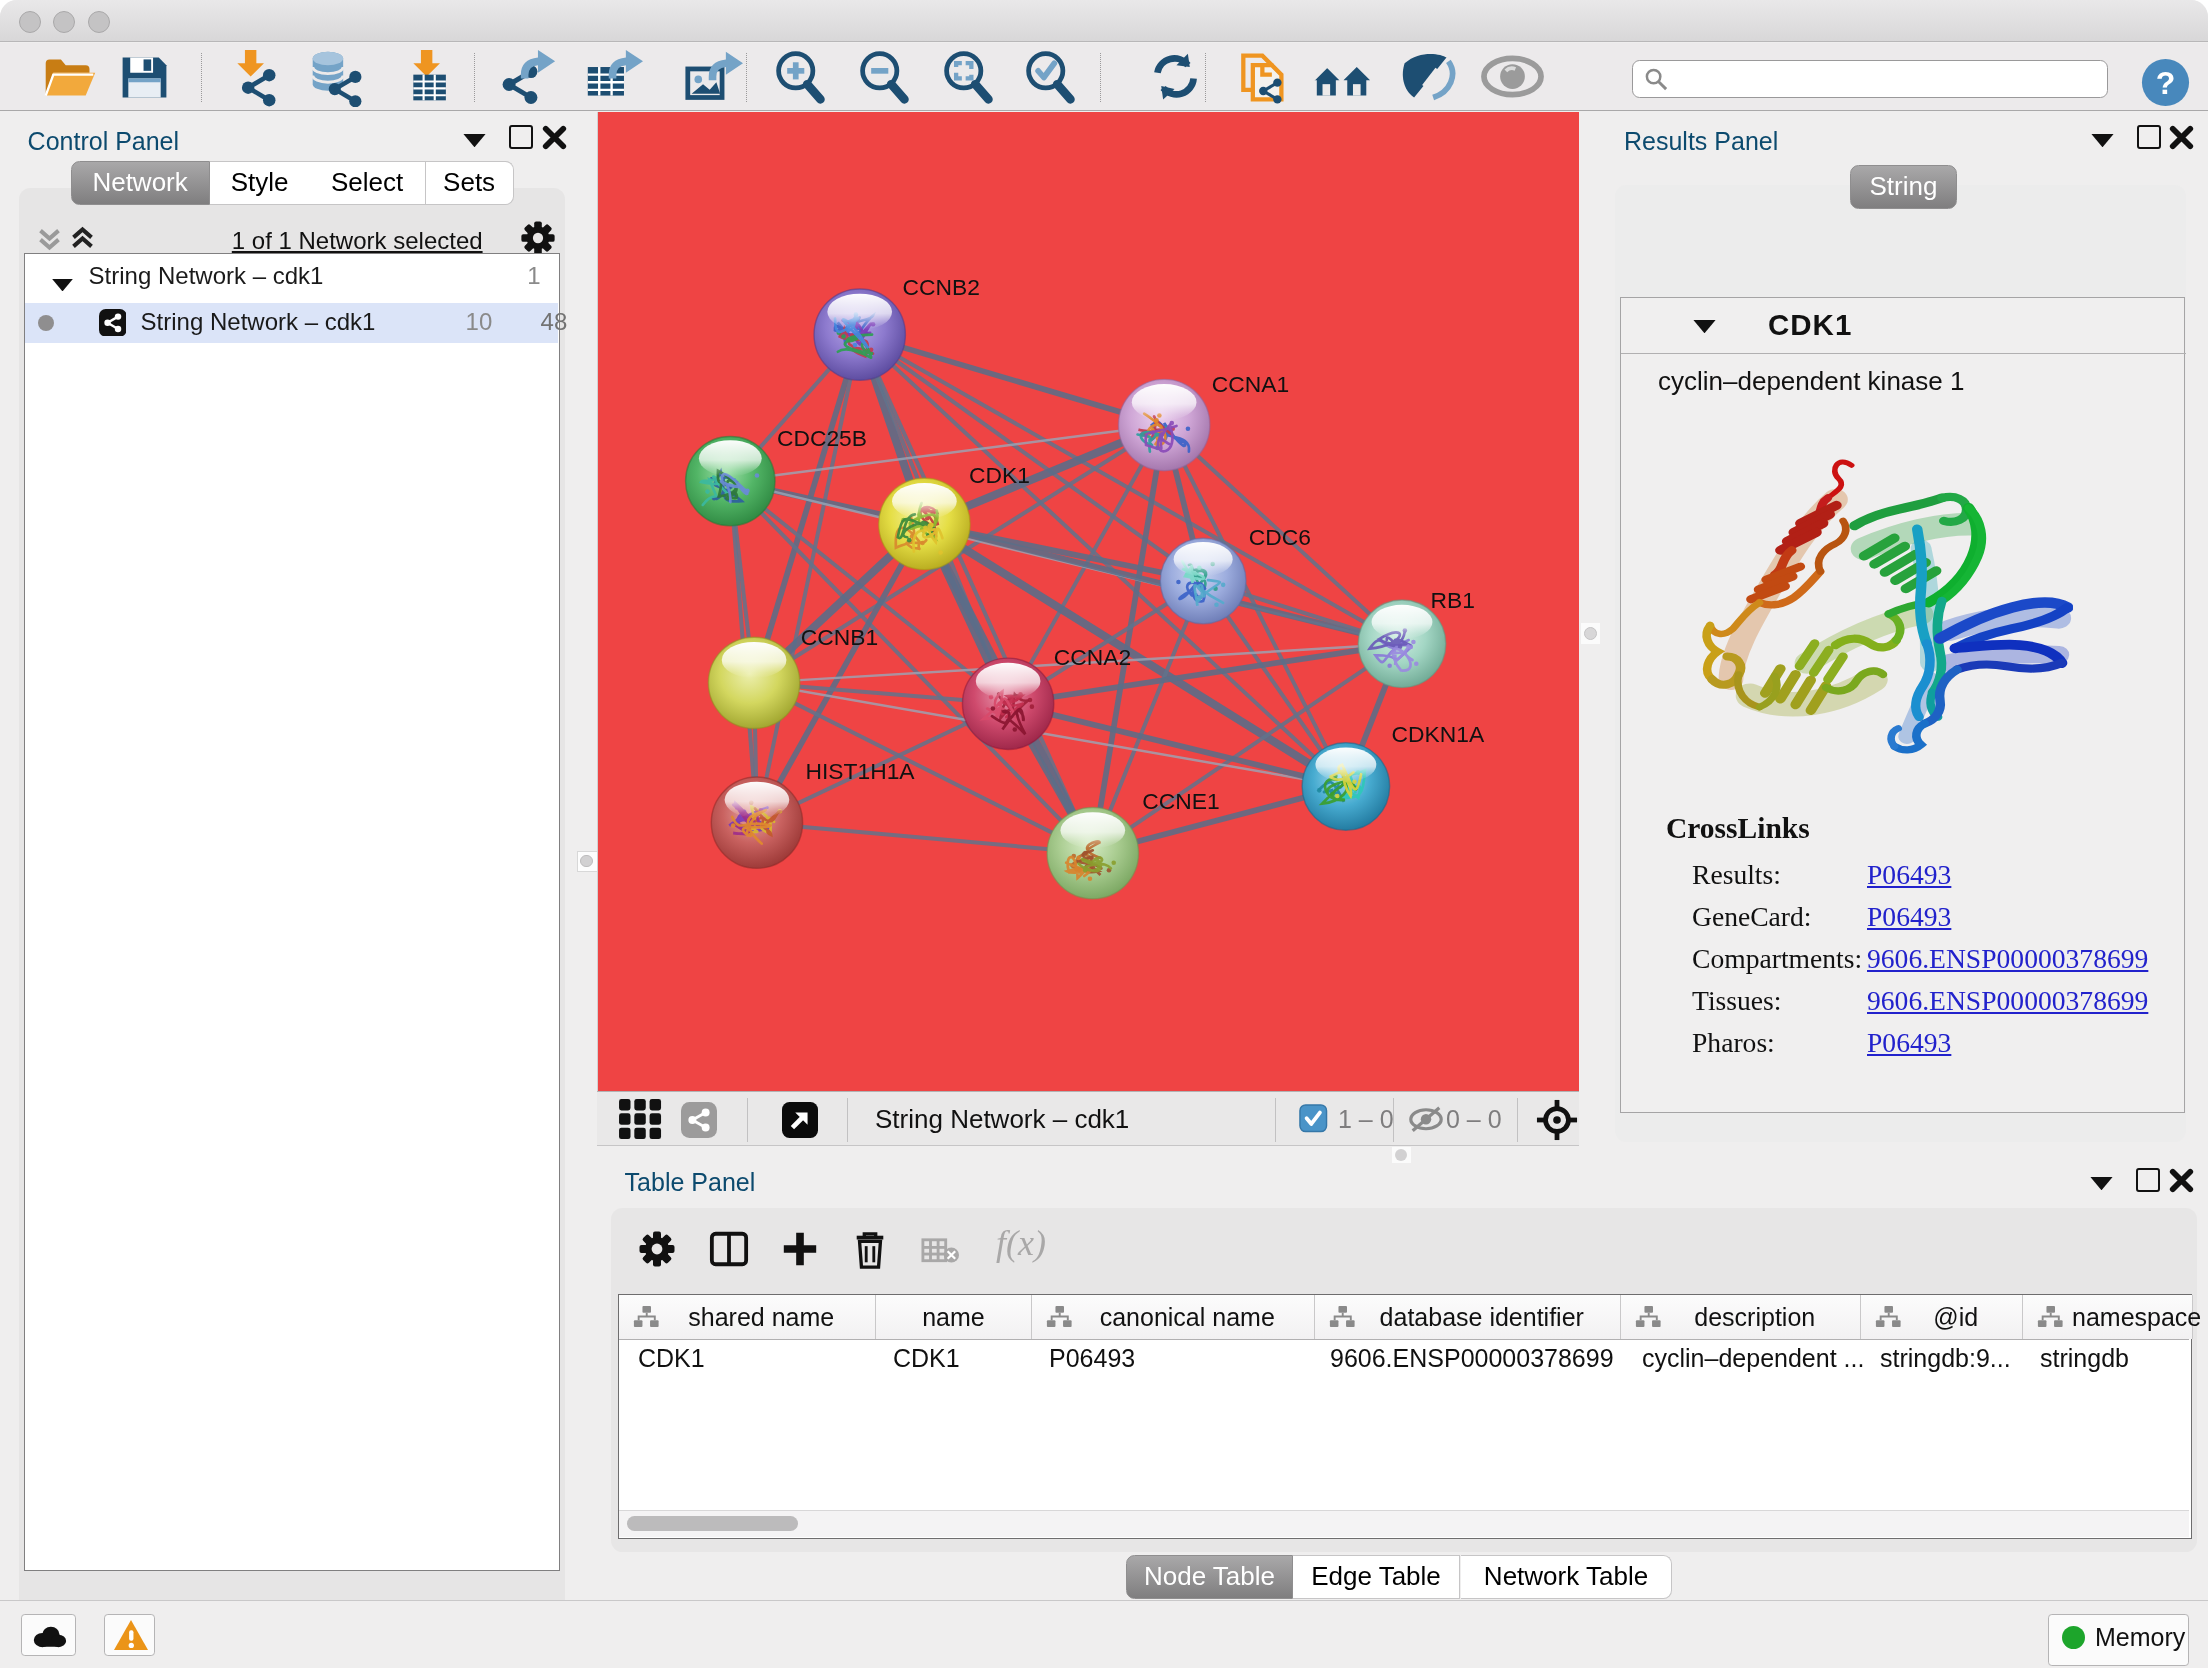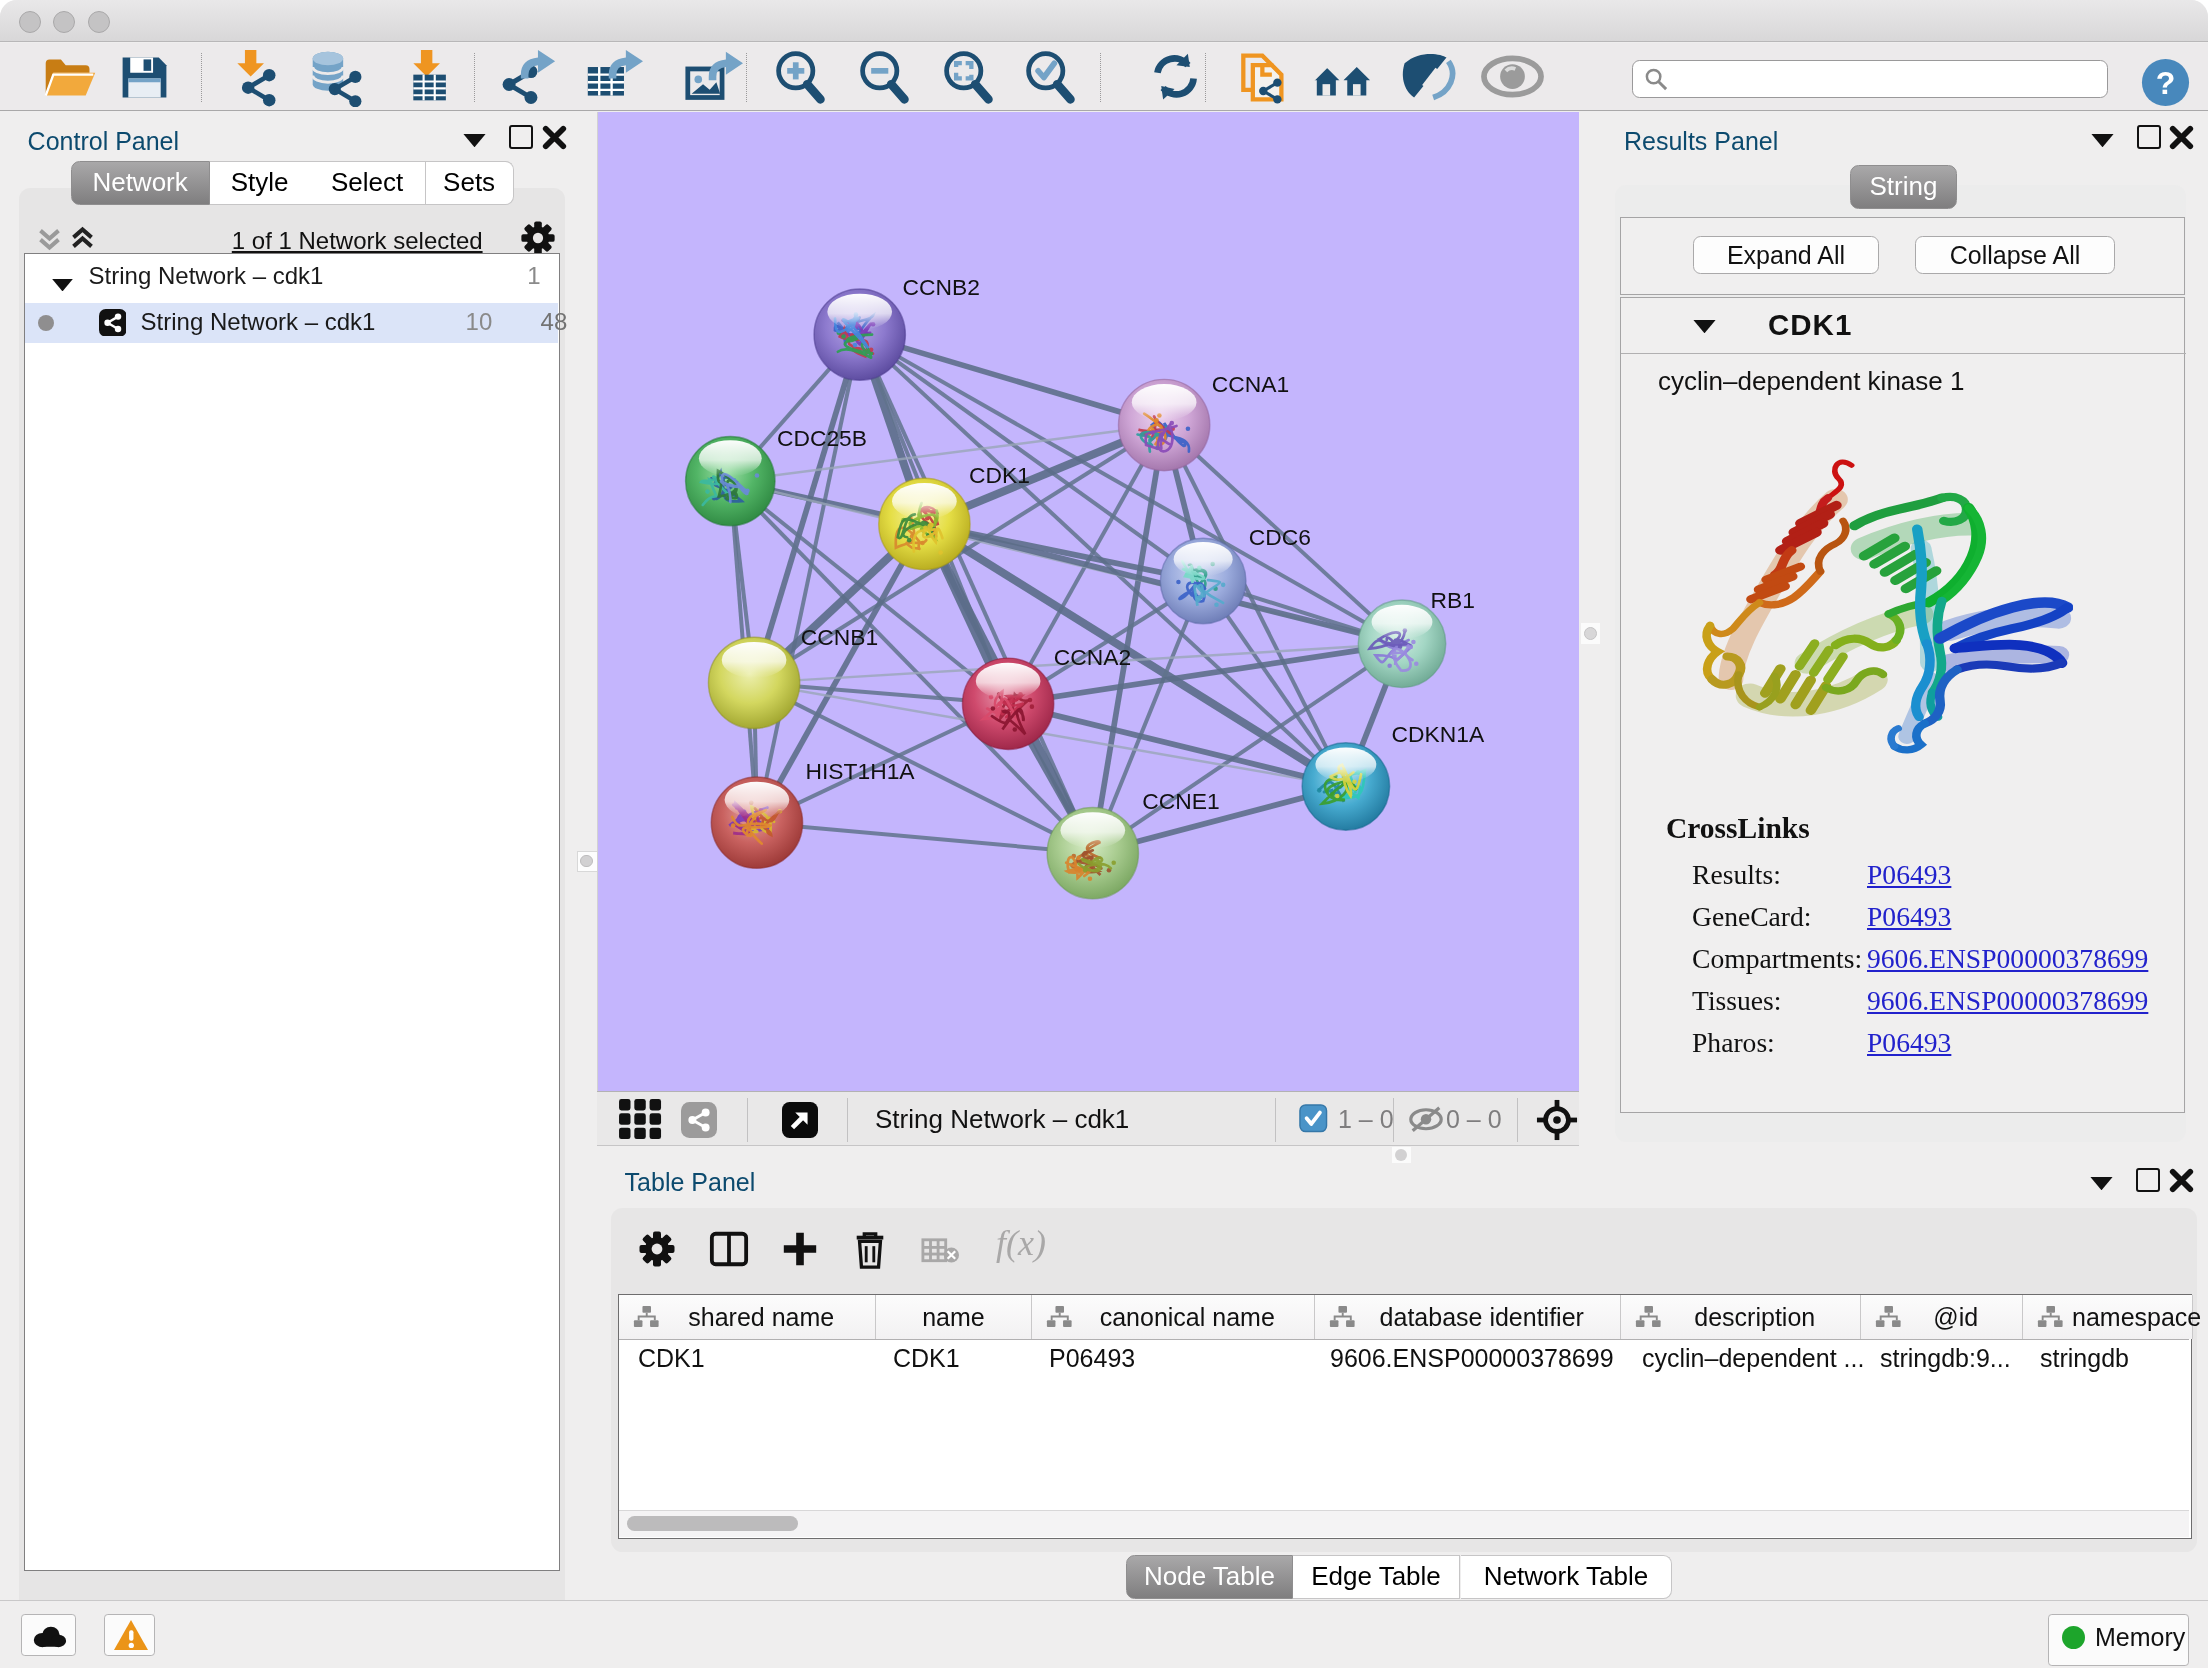--- a/index.html
+++ b/index.html
@@ -9,21 +9,21 @@
 #title{width:2208px;text-align:center;top:6.7px;font-size:28.5px;font-weight:bold;color:#3c3b3c;letter-spacing:0.2px;}
 #toolbar{left:0;top:43px;width:2208px;height:68px;background:#eceaeb;border-bottom:1.9px solid #a9a8a9;}
 .vsep{position:absolute;top:9.5px;height:49px;border-left:1.9px dotted #9a999a;}
 #search{left:1632px;top:17px;width:476px;height:38px;background:#fff;border:1.9px solid #9a999a;border-radius:7.6px;}
 .pnl-title{font-size:25px;color:#0c4a6e;}
 .tab{position:absolute;height:44px;border:1.9px solid #c6c5c6;background:#fff;color:#000;font-size:26px;text-align:center;line-height:41px;}
 .tabsel{background:linear-gradient(#a9a8a9,#7f7e7f);color:#fff;border-color:#8f8e8f;}
 .gbox{background:#e6e5e5;border-radius:11.4px;}
 #tree{left:16px;top:141px;width:536px;height:1318px;background:#fff;border:1.9px solid #807f80;}
 .trow{position:absolute;left:0;width:533px;height:39px;font-size:24px;color:#1a1a1a;}
-#canvas{left:597px;top:112px;width:982px;height:979px;background:#c4b5fd;border-left:1.9px solid #d2d1d2;}
+#canvas{left:597px;top:112px;width:982px;height:979px;background:#ef4444;border-left:1.9px solid #d2d1d2;}
 #cbar{left:597px;top:1091px;width:982px;height:55px;background:#e9e8e8;border-top:1.9px solid #b3b2b3;border-bottom:1px solid #c6c5c6;}
 .cbsep{position:absolute;top:5.7px;height:44px;border-left:1.9px solid #c2c1c2;}
 #rpanel{left:1602px;top:112px;width:607px;height:1042px;}
 .rbox{position:absolute;left:18px;border:1.9px solid #a5a4a5;background:#f0efef;}
 a.lnk{color:#2222cc;text-decoration:underline;}
 #tpanel{left:597px;top:1155px;width:1611px;height:445px;}
 #tbl{position:absolute;left:21px;top:139px;width:1574px;height:245px;background:#fff;border:1.9px solid #6e6d6e;}
 .th{position:absolute;top:0;height:44px;border-right:1.9px solid #c9c8c9;font-size:25px;color:#111;}
 .cell{position:absolute;top:49px;font-size:25px;color:#111;}
 #statusbar{left:0;top:1600px;width:2208px;height:68px;background:#efeeee;border-top:1.9px solid #c9c8c9;}
@@ -683,24 +683,20 @@
 <div class="abs pnl-title" style="left:22px;top:15px;">Results Panel</div>
 <div class="abs" style="left:489px;top:21px;"><svg width="23" height="13.3" viewBox="0 0 20 12">
           <path d="M0 0 h20 L10 12 z" fill="#111"></path>
         </svg></div>
 <div class="abs" style="left:535px;top:13.3px;width:24px;height:24px;border:2.9px solid #111;border-radius:2.9px;"></div>
 <div class="abs" style="left:567px;top:13.3px;"><svg width="25" height="25" viewBox="0 0 20 20">
           <path d="M3 3 L17 17 M17 3 L3 17" stroke="#111" stroke-width="4.6" stroke-linecap="round"></path>
         </svg></div>
 <div class="abs gbox" style="left:13.3px;top:73px;width:571px;height:957px;background:#ececec;"></div>
 <div class="abs tab tabsel" style="left:248px;top:53px;width:107px;border-radius:8.6px;">String</div>
-<div class="rbox" style="top:105px;width:565px;height:78px;">
-        <div class="btn" style="left:72px;top:18px;width:186px;line-height:36px;">Expand All</div>
-        <div class="btn" style="left:294px;top:18px;width:200px;line-height:36px;">Collapse All</div>
-      </div>
 <div class="rbox" style="top:185px;width:565px;height:816px;">
 <div style="position:absolute;left:72px;top:21px;"><svg width="23" height="13.3" viewBox="0 0 20 12">
             <path d="M0 0 h20 L10 12 z" fill="#111"></path>
           </svg></div>
 <div style="position:absolute;left:147px;top:9.5px;font-size:29.5px;font-weight:bold;color:#111;letter-spacing:1px;">CDK1</div>
 <div style="position:absolute;left:0;top:55px;width:565px;border-top:1.9px solid #b1b0b1;"></div>
 <div style="position:absolute;left:37px;top:68px;font-size:26px;color:#111;">cyclin–dependent kinase 1</div>
 <div style="position:absolute;left:72px;top:145px;"><svg width="380" height="361" viewBox="0 0 400 380">
             <g transform="translate(0,8) scale(1,0.86)">
               <path d="M150 60 C120 90 100 130 80 170 C60 210 40 250 40 280" fill="none" stroke="#c96a18" stroke-width="26" stroke-linecap="round" opacity="0.30"></path>

